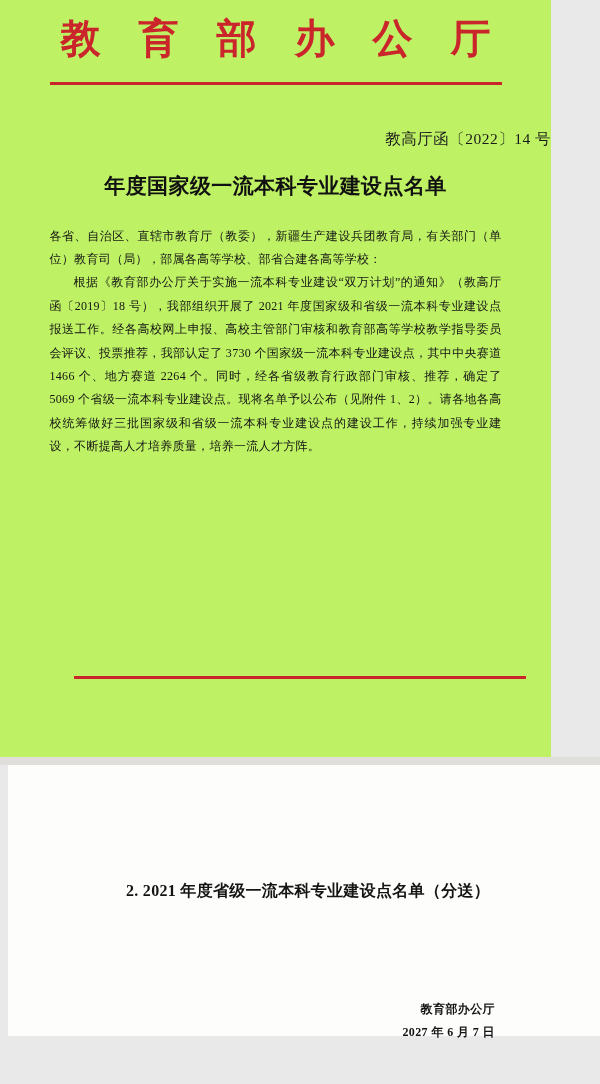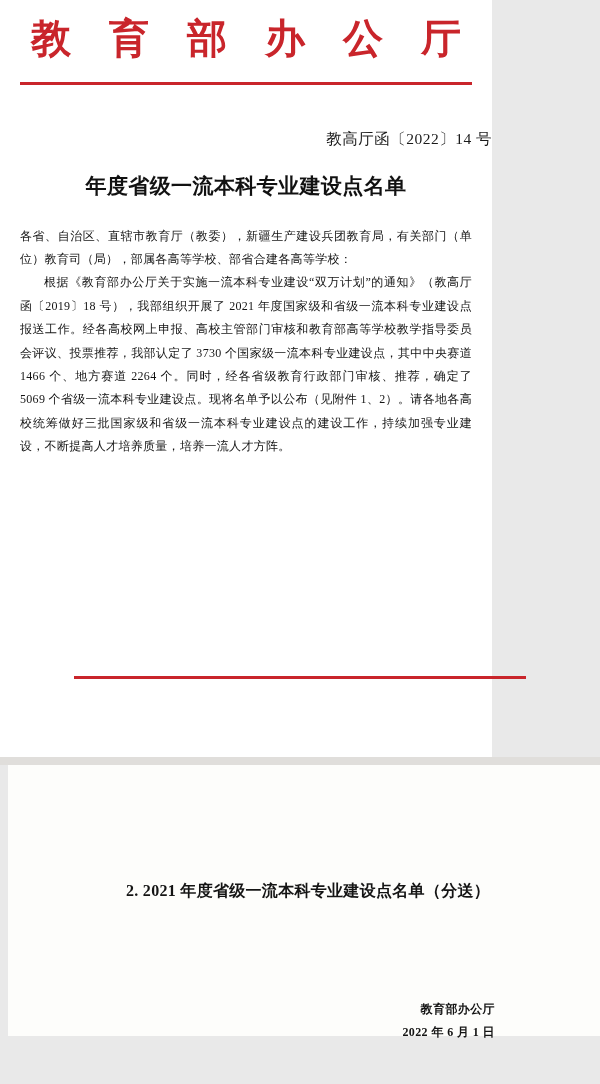--- a/index.html
+++ b/index.html
@@ -17,23 +17,23 @@
     position: relative;
     width: 600px;
     height: 1084px;
     background: #e9e9e9;
   }
   
   .sheet-one {
     position: absolute;
     top: 0;
     left: 0;
-    width: 492px;
+    width: 551px;
     height: 757px;
-    background: #ffffff;
+    background: #bef264;
   }
   .sheet-two {
     position: absolute;
     top: 765px;
     left: 8px;
     width: 600px;
     height: 271px;
     background: #fdfdfb;
   }
   .gap {
@@ -160,36 +160,36 @@
 
     <div class="masthead">
       <div class="masthead-title">教 育 部 办 公 厅</div>
     </div>
 
     <div class="red-rule"></div>
 
     <div class="doc-number">教高厅函〔2022〕14 号</div>
 
     <div class="doc-title">
-      <div>年度省级一流本科专业建设点名单</div>
+      <div>年度国家级一流本科专业建设点名单</div>
     </div>
 
     <div class="body-wrap">
       <p>各省、自治区、直辖市教育厅（教委），新疆生产建设兵团教育局，有关部门（单位）教育司（局），部属各高等学校、部省合建各高等学校：</p>
       <p class="indent">根据《教育部办公厅关于实施一流本科专业建设“双万计划”的通知》（教高厅函〔2019〕18 号），我部组织开展了 2021 年度国家级和省级一流本科专业建设点报送工作。经各高校网上申报、高校主管部门审核和教育部高等学校教学指导委员会评议、投票推荐，我部认定了 3730 个国家级一流本科专业建设点，其中中央赛道 1466 个、地方赛道 2264 个。同时，经各省级教育行政部门审核、推荐，确定了 5069 个省级一流本科专业建设点。现将名单予以公布（见附件 1、2）。请各地各高校统筹做好三批国家级和省级一流本科专业建设点的建设工作，持续加强专业建设，不断提高人才培养质量，培养一流人才方阵。</p>
     </div>
 
 
     <div class="red-rule-bottom"></div>
   </div>
 
   <div class="gap"></div>
 
   <div class="sheet-two">
     <div class="attach-line-2">2. 2021 年度省级一流本科专业建设点名单（分送）</div>
 
     <div class="signature">
       <div>教育部办公厅</div>
-      <div>2022 年 6 月 1 日</div>
+      <div>2027 年 6 月 7 日</div>
     </div>
   </div>
 
 </div>
 
 </body></html>

